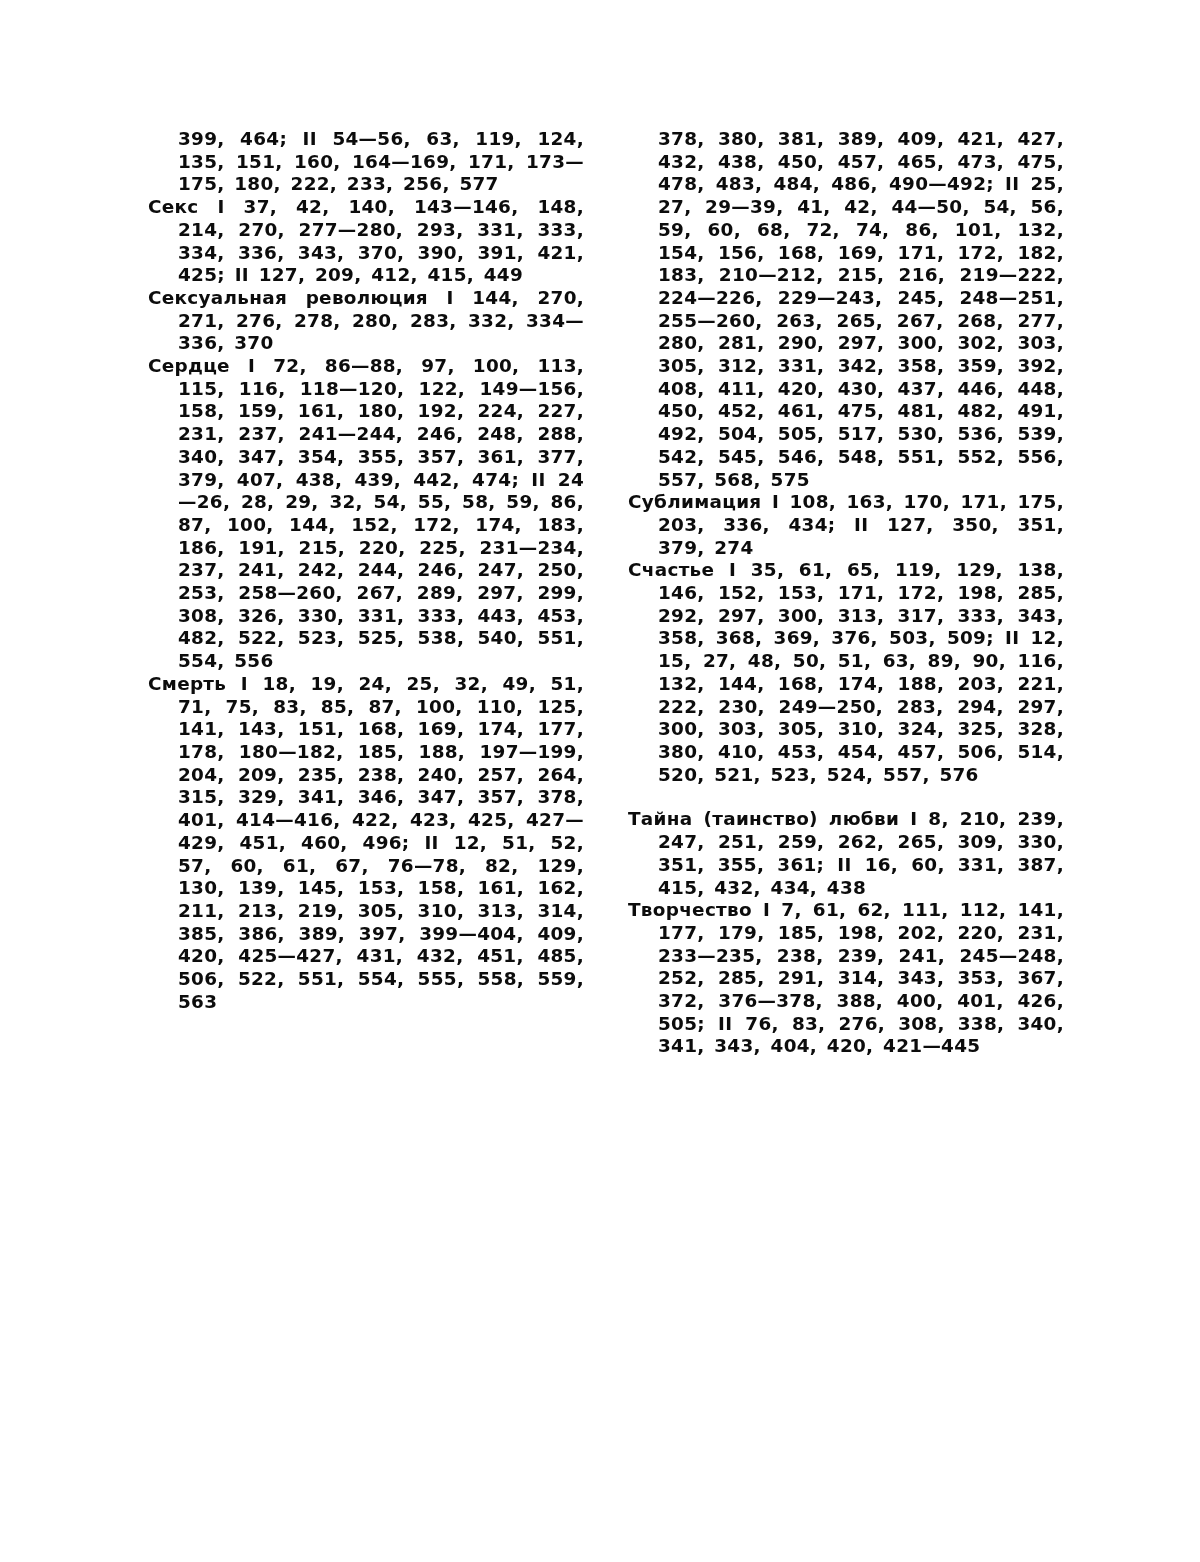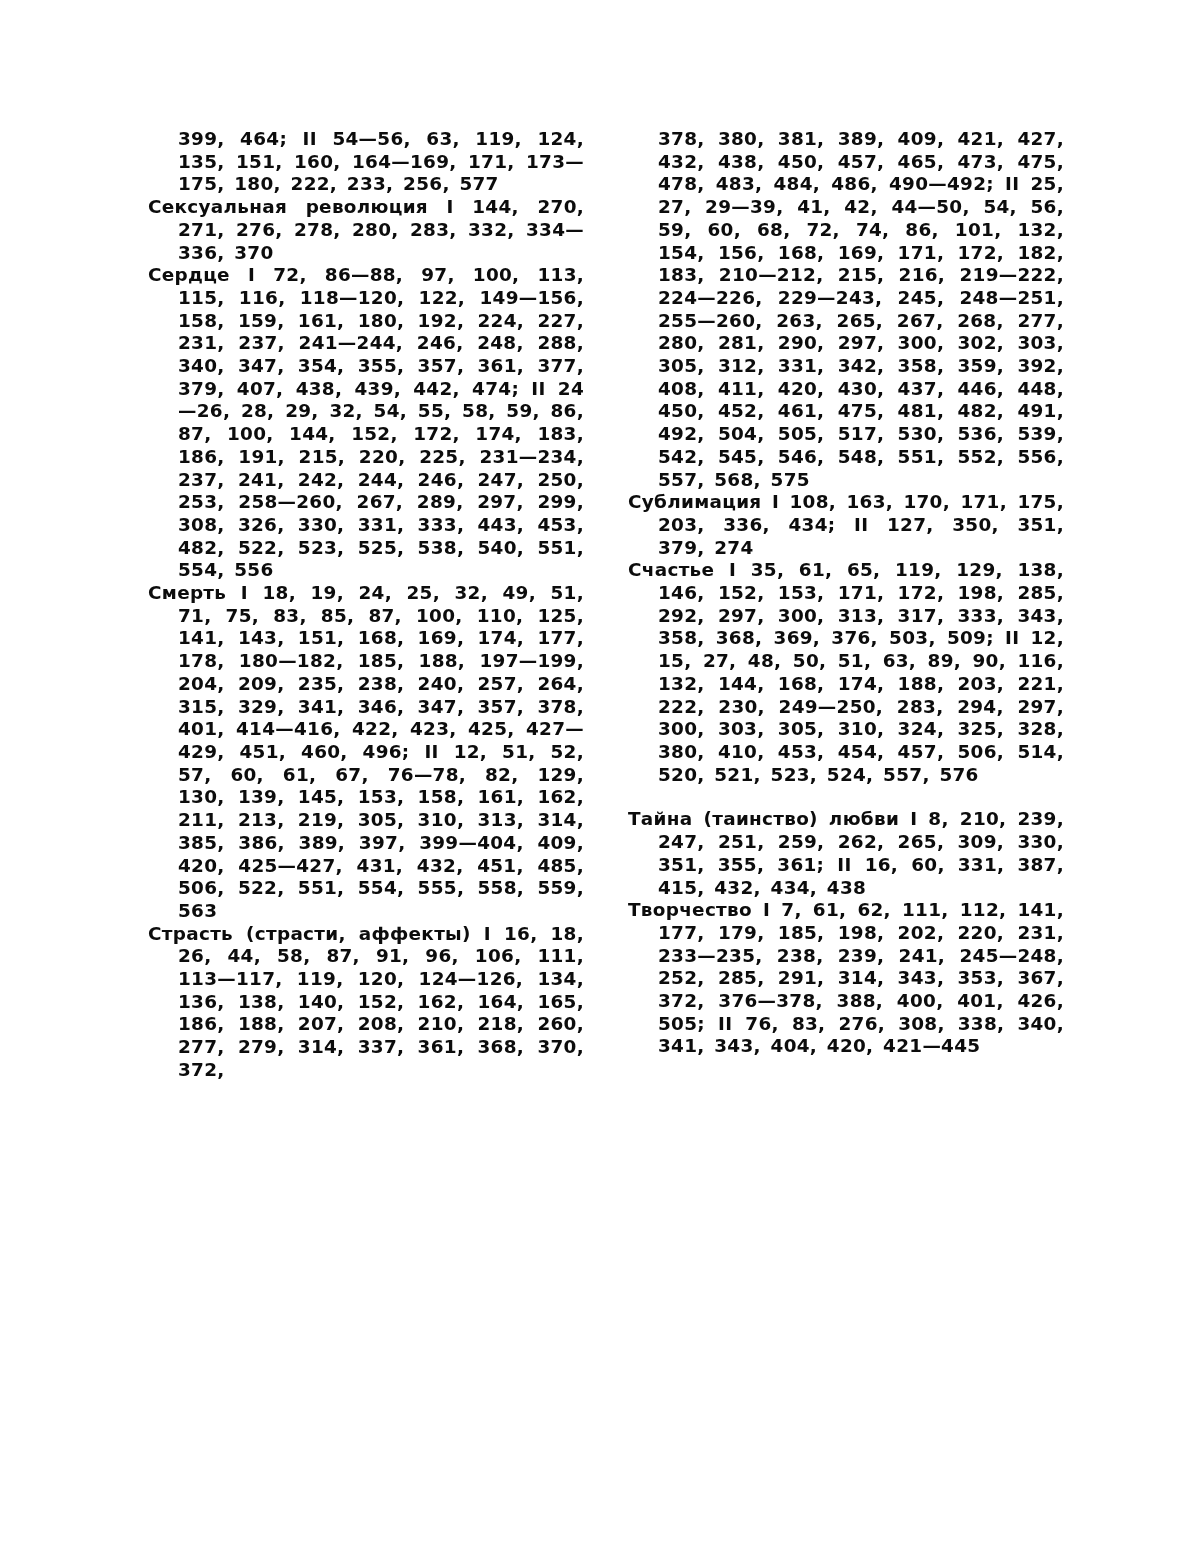--- a/index.html
+++ b/index.html
@@ -57,24 +57,24 @@
   }
 </style>
 </head>
 <body>
 
 <div class="page">
   <div class="content">
 
     <div class="column">
       <p class="entry continuation"><span>399, 464; II 54—56, 63, 119, 124, 135, 151, 160, 164—169, 171, 173—175, 180, 222, 233, 256, 577</span></p>
+      <p class="entry"><span class="term">Секс</span> <span>I 37, 42, 140, 143—146, 148, 214, 270, 277—280, 293, 331, 333, 334, 336, 343, 370, 390, 391, 421, 425; II 127, 209, 412, 415, 449</span></p>
       <p class="entry"><span class="term">Сексуальная революция</span> <span>I 144, 270, 271, 276, 278, 280, 283, 332, 334—336, 370</span></p>
       <p class="entry"><span class="term">Сердце</span> <span>I 72, 86—88, 97, 100, 113, 115, 116, 118—120, 122, 149—156, 158, 159, 161, 180, 192, 224, 227, 231, 237, 241—244, 246, 248, 288, 340, 347, 354, 355, 357, 361, 377, 379, 407, 438, 439, 442, 474; II 24—26, 28, 29, 32, 54, 55, 58, 59, 86, 87, 100, 144, 152, 172, 174, 183, 186, 191, 215, 220, 225, 231—234, 237, 241, 242, 244, 246, 247, 250, 253, 258—260, 267, 289, 297, 299, 308, 326, 330, 331, 333, 443, 453, 482, 522, 523, 525, 538, 540, 551, 554, 556</span></p>
       <p class="entry"><span class="term">Смерть</span> <span>I 18, 19, 24, 25, 32, 49, 51, 71, 75, 83, 85, 87, 100, 110, 125, 141, 143, 151, 168, 169, 174, 177, 178, 180—182, 185, 188, 197—199, 204, 209, 235, 238, 240, 257, 264, 315, 329, 341, 346, 347, 357, 378, 401, 414—416, 422, 423, 425, 427—429, 451, 460, 496; II 12, 51, 52, 57, 60, 61, 67, 76—78, 82, 129, 130, 139, 145, 153, 158, 161, 162, 211, 213, 219, 305, 310, 313, 314, 385, 386, 389, 397, 399—404, 409, 420, 425—427, 431, 432, 451, 485, 506, 522, 551, 554, 555, 558, 559, 563</span></p>
-      <p class="entry"><span class="term">Страсть (страсти, аффекты)</span> <span>I 16, 18, 26, 44, 58, 87, 91, 96, 106, 111, 113—117, 119, 120, 124—126, 134, 136, 138, 140, 152, 162, 164, 165, 186, 188, 207, 208, 210, 218, 260, 277, 279, 314, 337, 361, 368, 370, 372,</span></p>
     </div>
 
     <div class="column">
       <p class="entry continuation"><span>378, 380, 381, 389, 409, 421, 427, 432, 438, 450, 457, 465, 473, 475, 478, 483, 484, 486, 490—492; II 25, 27, 29—39, 41, 42, 44—50, 54, 56, 59, 60, 68, 72, 74, 86, 101, 132, 154, 156, 168, 169, 171, 172, 182, 183, 210—212, 215, 216, 219—222, 224—226, 229—243, 245, 248—251, 255—260, 263, 265, 267, 268, 277, 280, 281, 290, 297, 300, 302, 303, 305, 312, 331, 342, 358, 359, 392, 408, 411, 420, 430, 437, 446, 448, 450, 452, 461, 475, 481, 482, 491, 492, 504, 505, 517, 530, 536, 539, 542, 545, 546, 548, 551, 552, 556, 557, 568, 575</span></p>
       <p class="entry"><span class="term">Сублимация</span> <span>I 108, 163, 170, 171, 175, 203, 336, 434; II 127, 350, 351, 379, 274</span></p>
       <p class="entry"><span class="term">Счастье</span> <span>I 35, 61, 65, 119, 129, 138, 146, 152, 153, 171, 172, 198, 285, 292, 297, 300, 313, 317, 333, 343, 358, 368, 369, 376, 503, 509; II 12, 15, 27, 48, 50, 51, 63, 89, 90, 116, 132, 144, 168, 174, 188, 203, 221, 222, 230, 249—250, 283, 294, 297, 300, 303, 305, 310, 324, 325, 328, 380, 410, 453, 454, 457, 506, 514, 520, 521, 523, 524, 557, 576</span></p>
       <p class="entry gap"><span class="term">Тайна (таинство) любви</span> <span>I 8, 210, 239, 247, 251, 259, 262, 265, 309, 330, 351, 355, 361; II 16, 60, 331, 387, 415, 432, 434, 438</span></p>
       <p class="entry"><span class="term">Творчество</span> <span>I 7, 61, 62, 111, 112, 141, 177, 179, 185, 198, 202, 220, 231, 233—235, 238, 239, 241, 245—248, 252, 285, 291, 314, 343, 353, 367, 372, 376—378, 388, 400, 401, 426, 505; II 76, 83, 276, 308, 338, 340, 341, 343, 404, 420, 421—445</span></p>
     </div>
 

